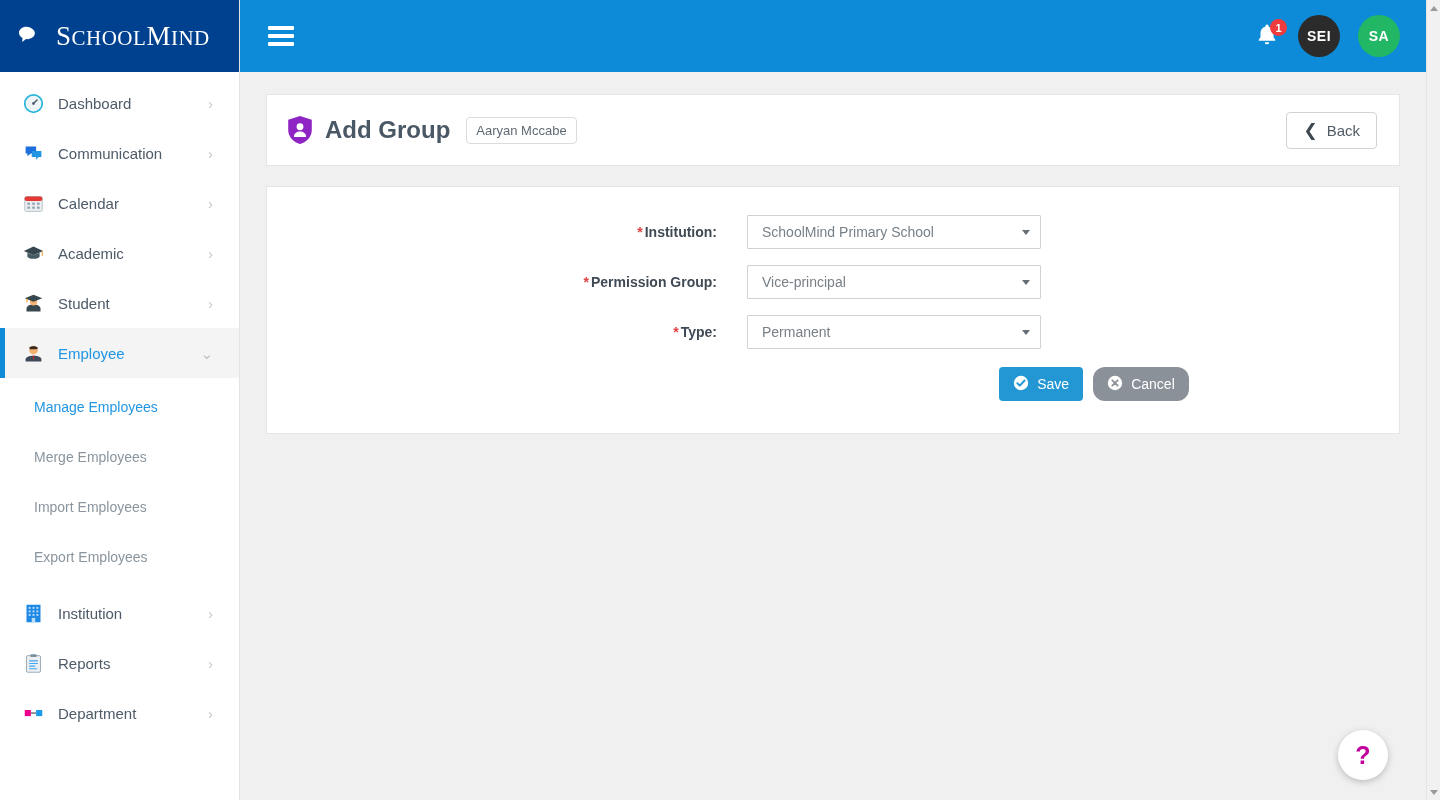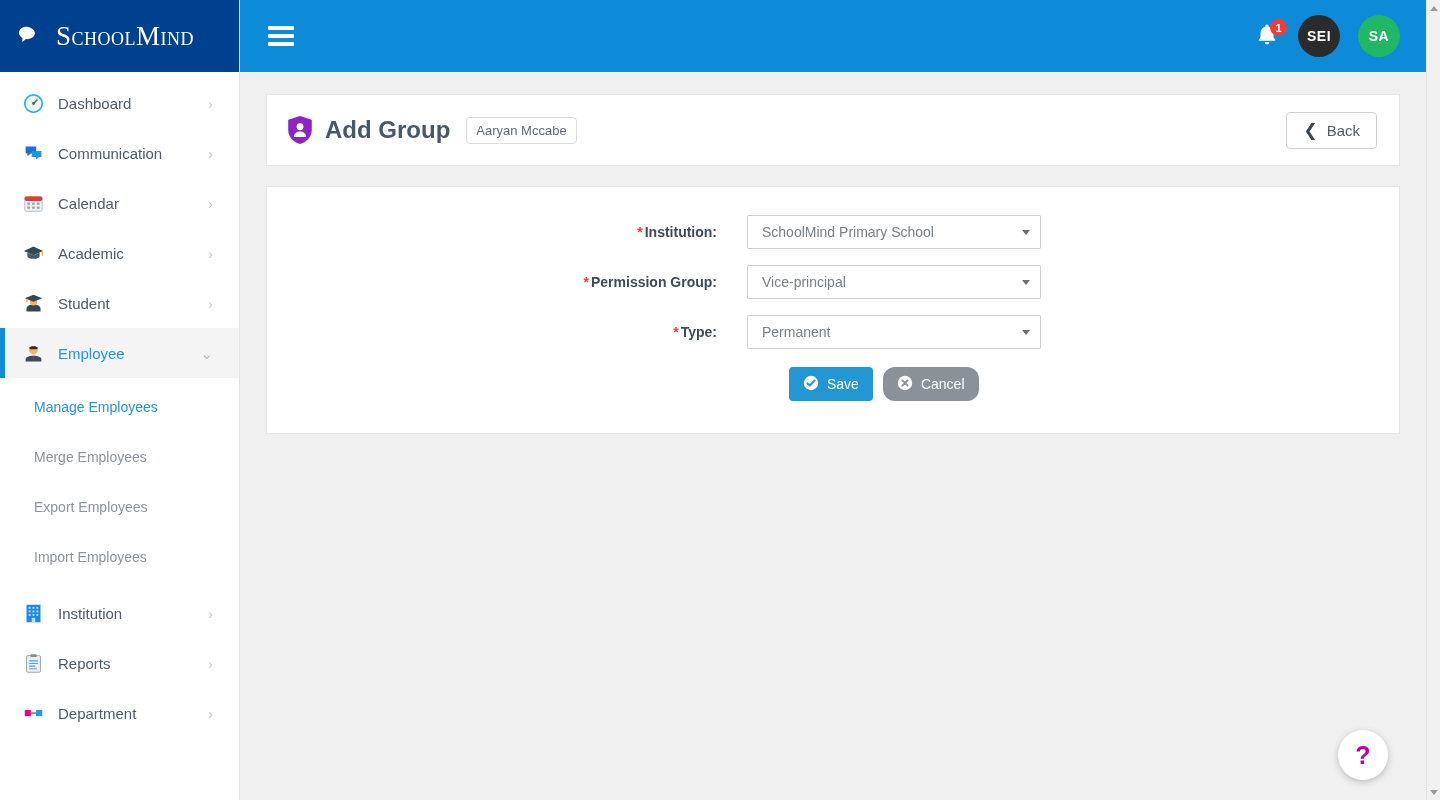--- a/index.html
+++ b/index.html
@@ -31,21 +31,21 @@
   .brand-icon { width: 30px; height: 30px; margin-right: 8px; flex: 0 0 auto; }
   .brand-text {
     color: #fff;
     font-family: "Liberation Serif", serif;
     font-size: 27px;
     letter-spacing: 0.5px;
     line-height: 1;
     white-space: nowrap;
   }
   .brand-text .cap { font-size: 27px; }
-  .brand-text .sc  { font-size: 18px; }
+  .brand-text .sc  { font-size: 21px; }
 
   .nav { padding-top: 6px; }
   .nav-item {
     position: relative;
     display: flex; align-items: center;
     height: 50px;
     padding: 0 26px 0 22px;
     cursor: pointer;
   }
   .nav-item .ic {
@@ -188,21 +188,21 @@
     white-space: nowrap; overflow: hidden;
   }
   .select .caret {
     position: absolute; right: 10px; top: 50%;
     margin-top: -2px;
     width: 0; height: 0;
     border-left: 4px solid transparent;
     border-right: 4px solid transparent;
     border-top: 5px solid #666e76;
   }
-  .btn-row { display: flex; padding-left: 522px; margin-top: 18px; gap: 10px; }
+  .btn-row { display: flex; padding-left: 522px; margin-top: 18px; gap: 10px; justify-content: center; }
   .btn {
     display: flex; align-items: center; gap: 8px;
     border: none; border-radius: 4px;
     height: 34px; padding: 0 14px;
     font-size: 14px; color: #fff;
     font-family: "Liberation Sans", sans-serif;
     cursor: pointer;
   }
   .btn.save { background: #2397d4; }
   .btn.cancel { background: #8b9199; border-radius: 12px; }
@@ -337,22 +337,22 @@
             <path d="M11 14.5h2l-1 6z" fill="#c62828"></path>
           </svg>
         </span>
         <span class="lbl">Employee</span>
         <span class="chev">⌄</span>
       </div>
 
       <div class="subnav">
         <div class="subnav-item active">Manage Employees</div>
         <div class="subnav-item">Merge Employees</div>
+        <div class="subnav-item">Import Employees</div>
         <div class="subnav-item">Export Employees</div>
-        <div class="subnav-item">Import Employees</div>
       </div>
 
       <div class="nav-item">
         <span class="ic">
           <svg viewBox="0 0 24 24" width="21" height="21">
             <rect x="4" y="2" width="16" height="20" fill="#1e88e5"></rect>
             <g fill="#bbdefb">
               <rect x="6.5" y="4.5" width="2.2" height="2.2"></rect>
                 <rect x="10.9" y="4.5" width="2.2" height="2.2"></rect>
                 <rect x="15.3" y="4.5" width="2.2" height="2.2"></rect>

